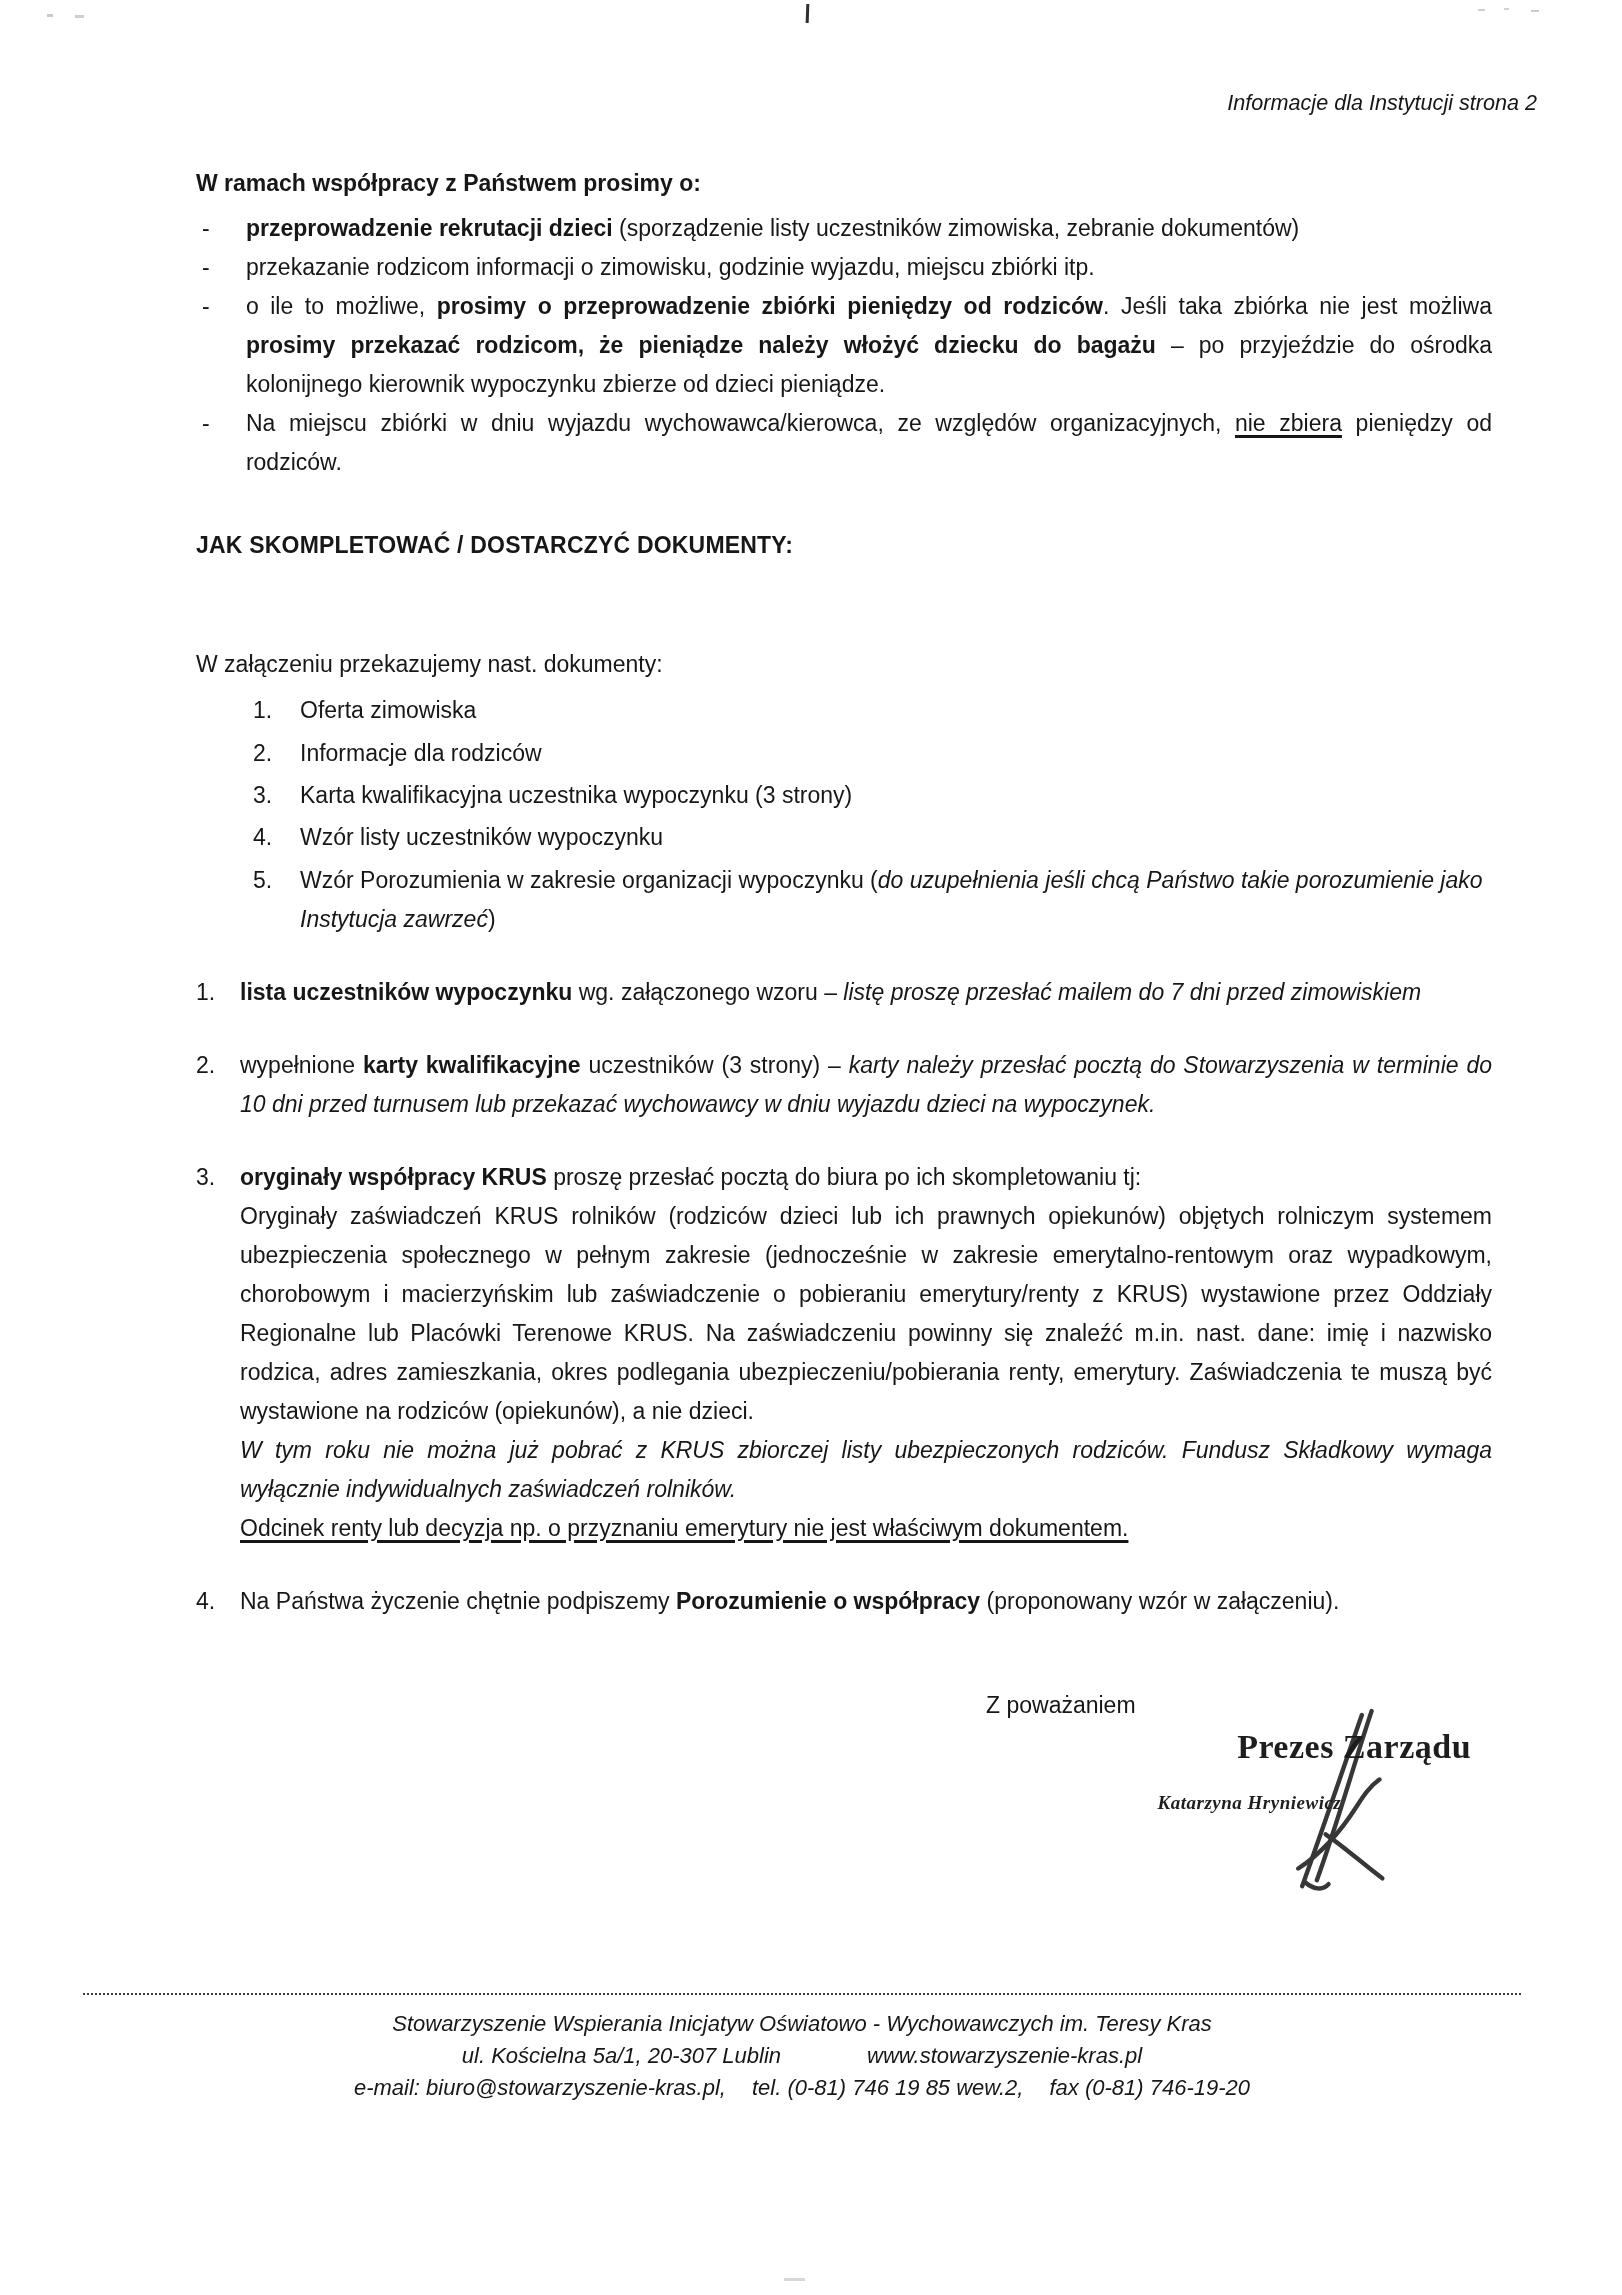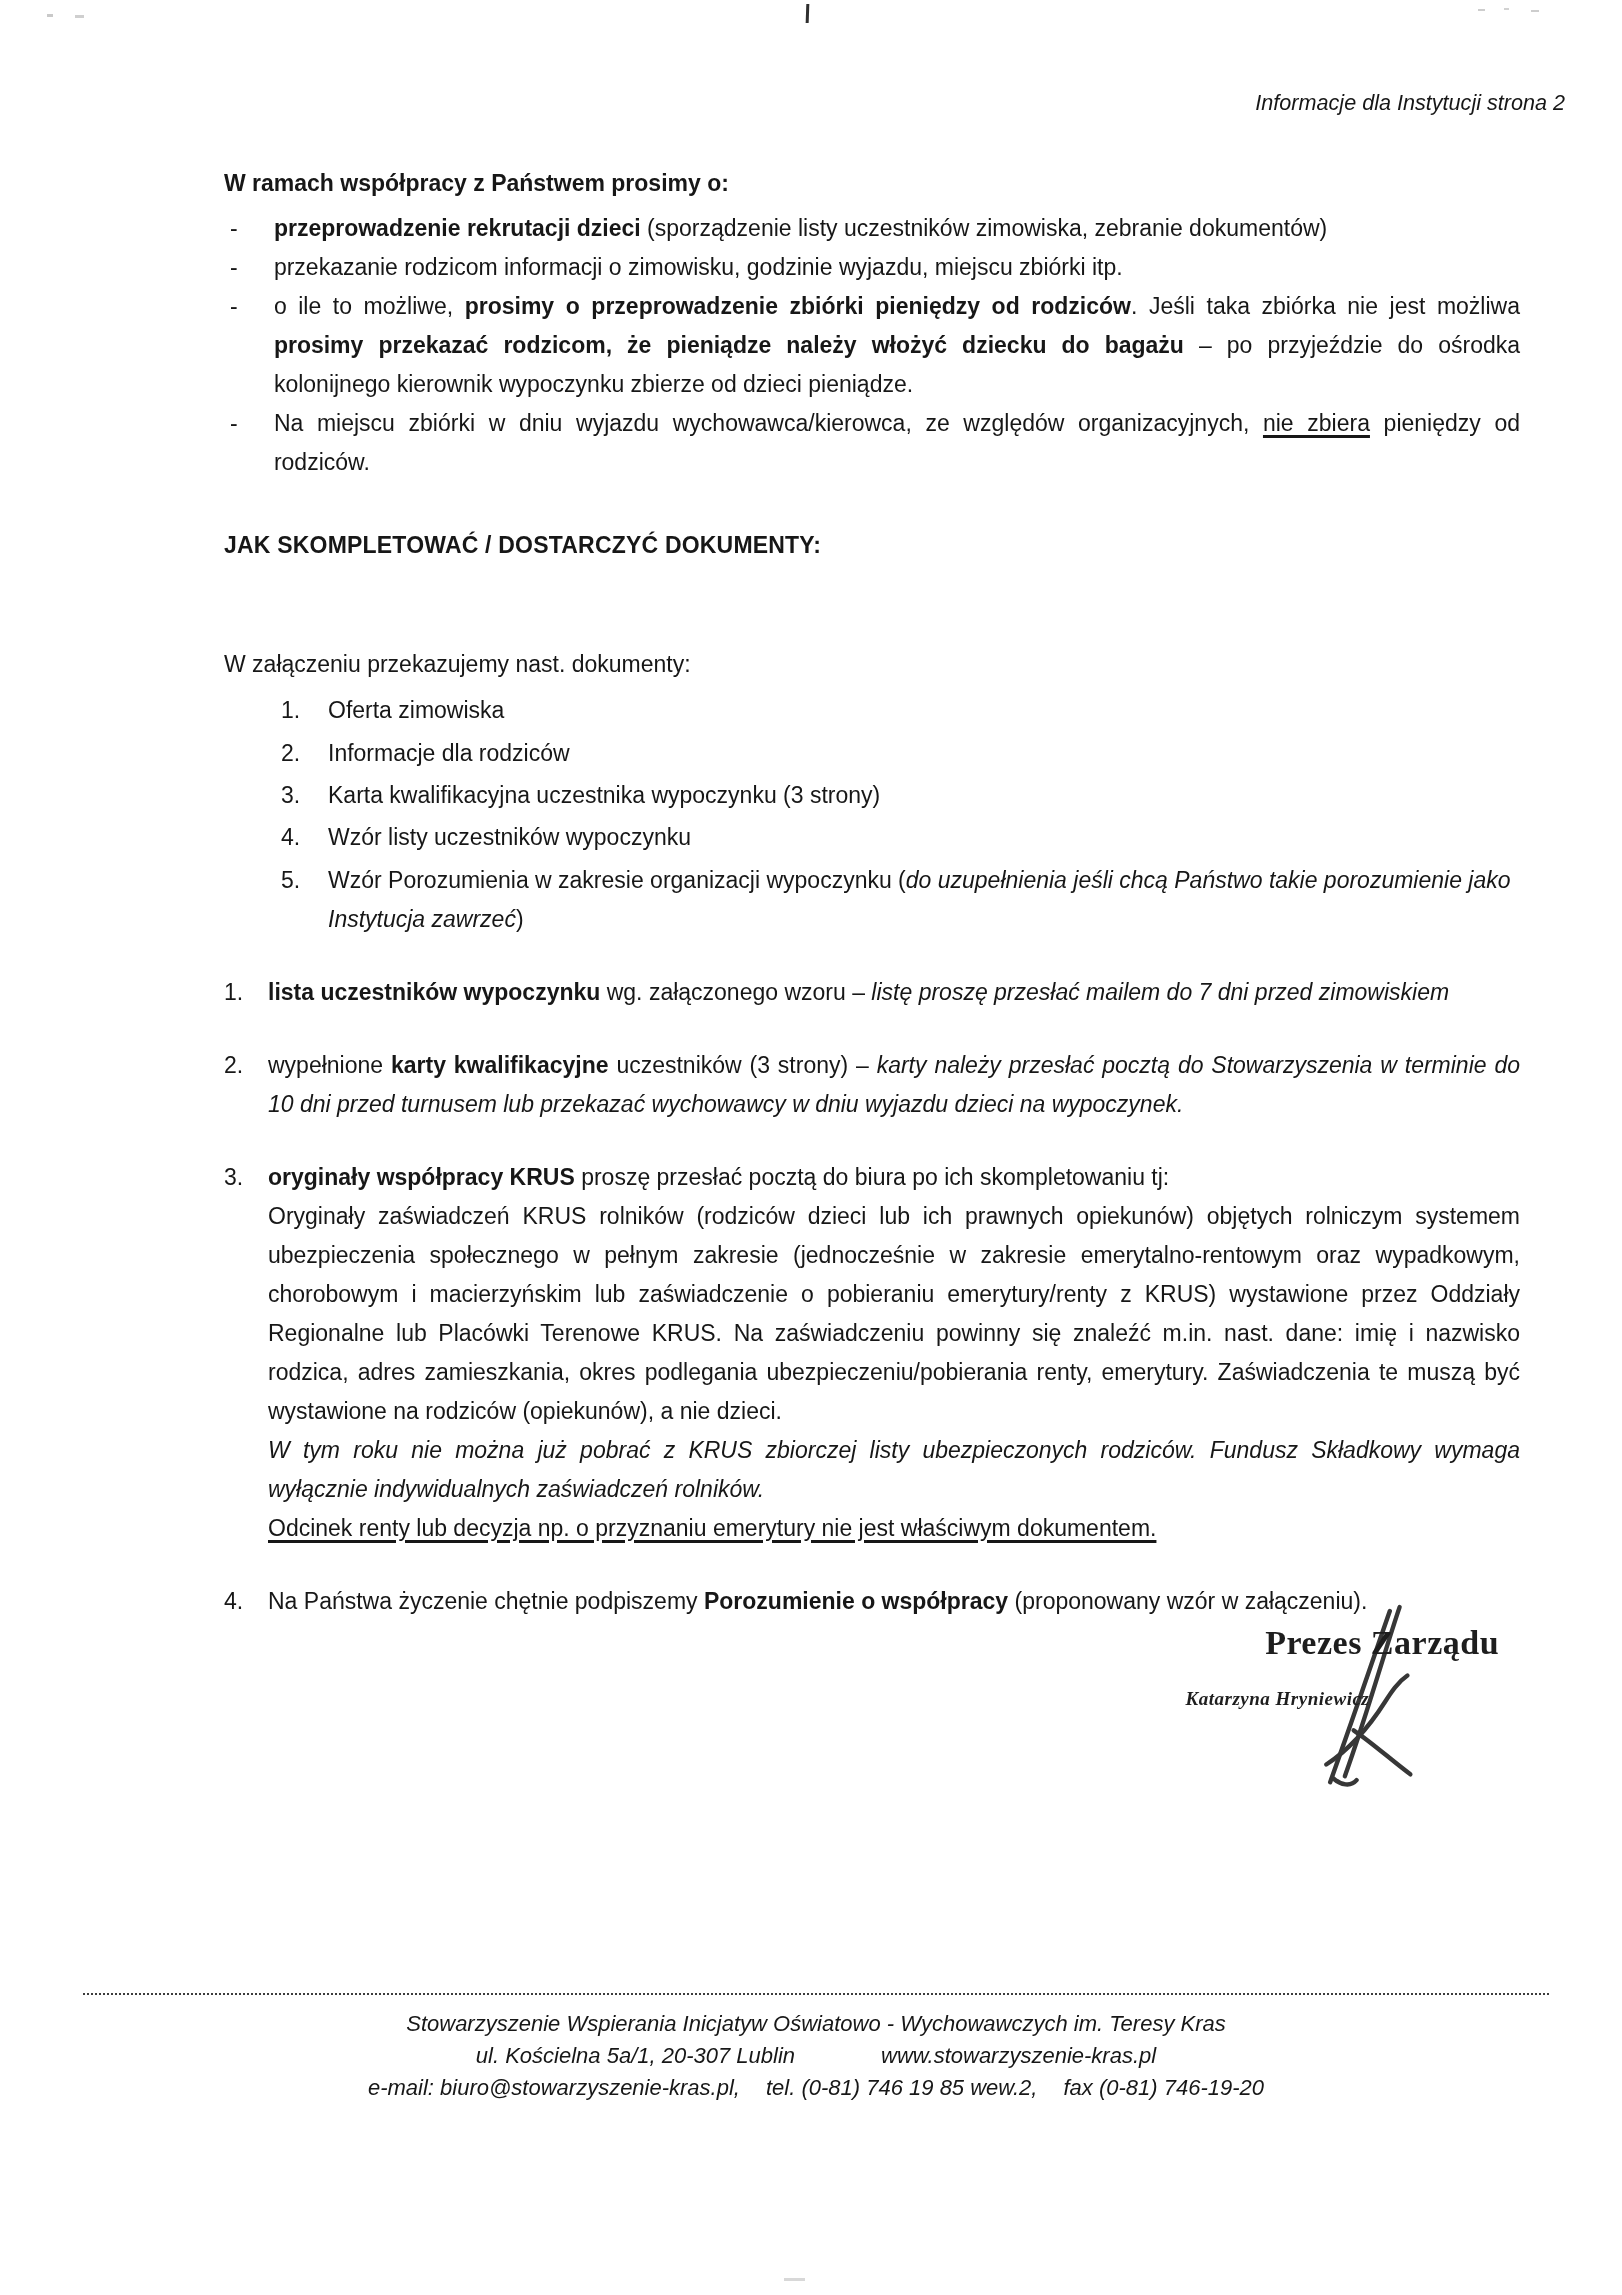--- a/index.html
+++ b/index.html
@@ -6,21 +6,20 @@
   .page{
     position:relative;
     width:1595px;
     height:2295px;
     background:#ffffff;
     overflow:hidden;
     font-family:"Liberation Sans", sans-serif;
     font-size:23px;
     line-height:39px;
     color:#171717;
-    padding-left:28px;
   }
   .content{padding:0 103px 0 196px;}
   .b{font-weight:bold;}
   .i{font-style:italic;}
   .u{text-decoration:underline;text-decoration-thickness:2.5px;text-underline-offset:4.4px;}
 
   .doc-header{
     padding:89px 58px 0 0;
     text-align:right;
     font-style:italic;
@@ -175,20 +174,21 @@
         </div>
       </div>
       <div class="check-item">
         <span class="num">4.</span>
         <div class="paras">
           <div class="para"><span>Na Państwa życzenie chętnie podpiszemy </span><span class="b">Porozumienie o współpracy</span><span> (proponowany wzór w załączeniu).</span></div>
         </div>
       </div>
     </div>
 
+    <div class="closing">Z poważaniem</div>
 
     <div class="signature-block">
       <svg class="signature-scrawl" width="132" height="196" viewBox="0 0 270 400">
         <g fill="none" stroke="#1c1c1c" stroke-width="9" stroke-linecap="round" opacity="0.88">
           <path d="M196 18 C 164 110, 120 240, 74 368"></path>
           <path d="M216 10 C 186 98, 150 228, 104 356"></path>
           <path d="M66 332 C 118 298, 158 248, 186 204 C 200 182, 212 164, 232 150"></path>
           <path d="M122 262 C 158 286, 198 322, 238 352"></path>
           <path d="M80 360 C 96 374, 116 378, 128 364"></path>
         </g>

